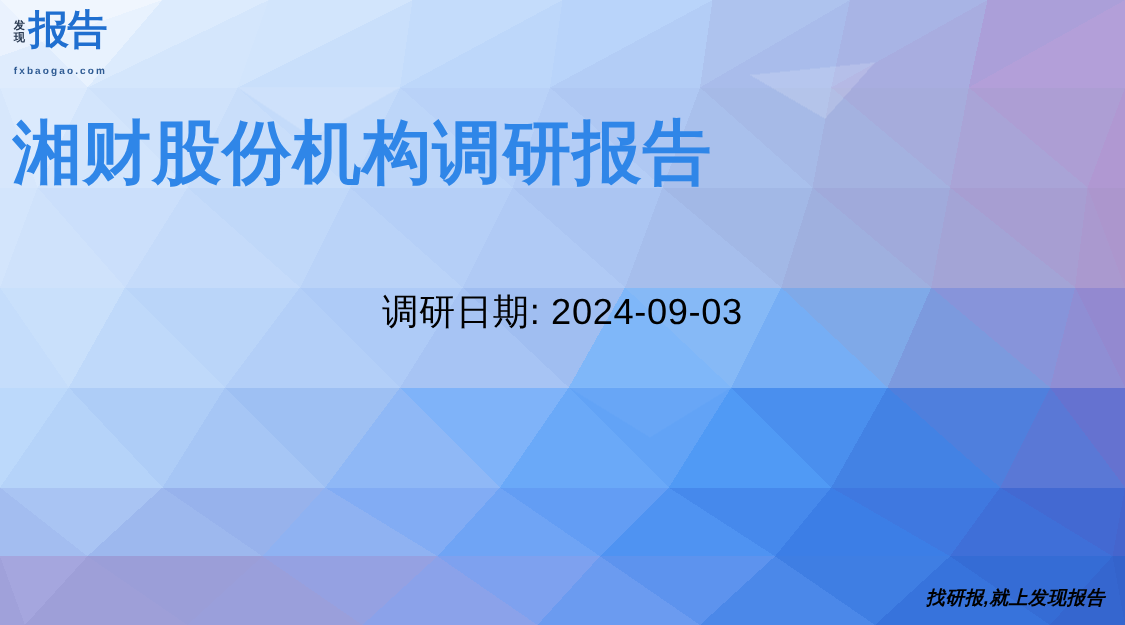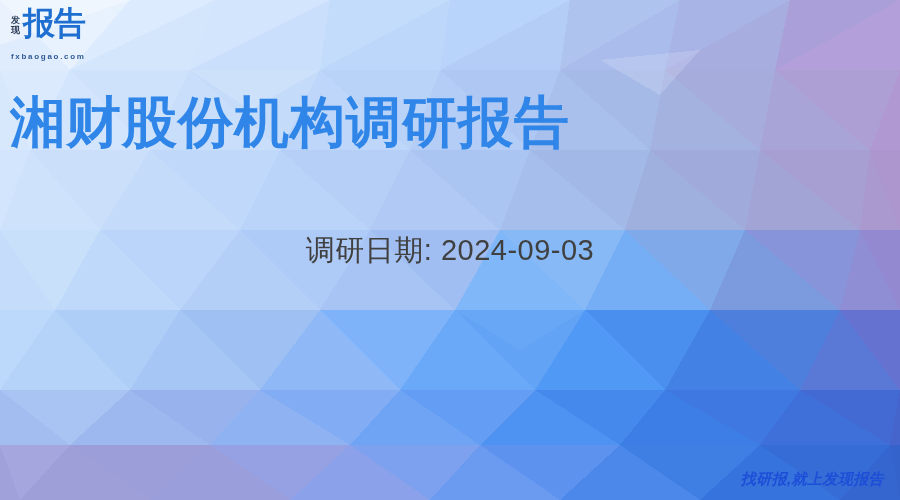--- a/index.html
+++ b/index.html
@@ -85,35 +85,35 @@
   }
   .subtitle {
     position: absolute;
     left: 0;
     right: 0;
     top: 230px;
     text-align: center;
     font-size: 29px;
     line-height: 40px;
     font-weight: 400;
-    color: #404040;
+    color: #000000;
     letter-spacing: 0.5px;
     z-index: 4;
   }
 
   
   .slogan {
     position: absolute;
     right: 16px;
     bottom: 10px;
     font-size: 15px;
     line-height: 22px;
     font-weight: 700;
     font-style: italic;
-    color: #1d4ed8;
+    color: #000000;
     letter-spacing: 0.4px;
     z-index: 5;
   }
 </style>
 </head>
 <body>
 
 <div id="slide">
 
   <svg id="poly-bg" viewBox="0 0 900 500" preserveAspectRatio="none" shape-rendering="crispEdges">

